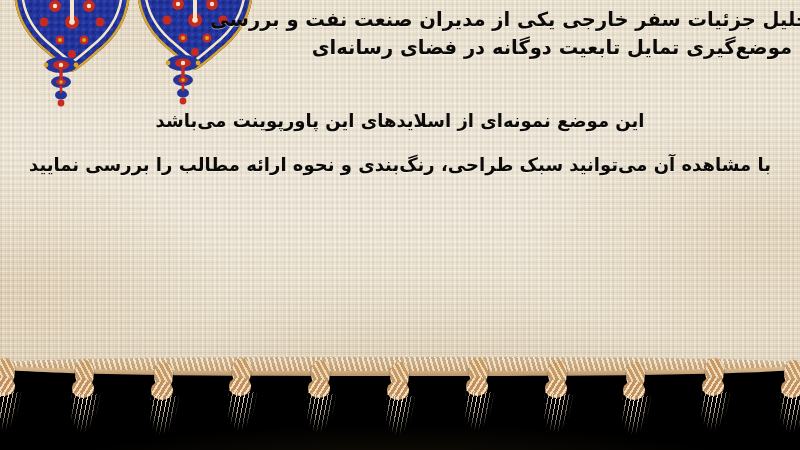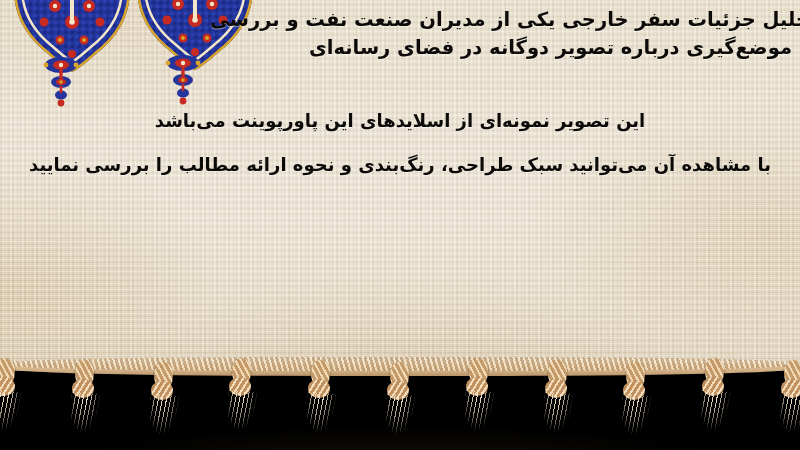--- a/index.html
+++ b/index.html
@@ -318,25 +318,25 @@
         <circle cx="40" cy="10" r="2.4"></circle>
       <circle cx="25" cy="27" r="1.8"></circle>
     </g>
     <g fill="#f3e6c9">
       <circle cx="25" cy="10" r="2.2"></circle>
     </g>
   </svg>
 
   <div class="title-block">
     <div class="title-line l1">حلیل جزئیات سفر خارجی یکی از مدیران صنعت نفت و بررسی</div>
-    <div class="title-line l2">موضع‌گیری درباره تصویر دوگانه در فضای رسانه‌ای</div>
+    <div class="title-line l2">موضع‌گیری تمایل تابعیت دوگانه در فضای رسانه‌ای</div>
   </div>
 
   <div class="body-block">
-    <div class="body-line b1">این تصویر نمونه‌ای از اسلایدهای این پاورپوینت می‌باشد</div>
+    <div class="body-line b1">این موضع نمونه‌ای از اسلایدهای این پاورپوینت می‌باشد</div>
     <div class="body-line b2">با مشاهده آن می‌توانید سبک طراحی، رنگ‌بندی و نحوه ارائه مطالب را بررسی نمایید</div>
   </div>
 
   <div class="black-band"></div>
 
   <div class="fringe-layer">
     <div class="fringe-edge"></div>
     <div class="fringe-edge2"></div>
     <div id="tassels">
         <div class="tassel" style="left: -11px; top: 28px;">

